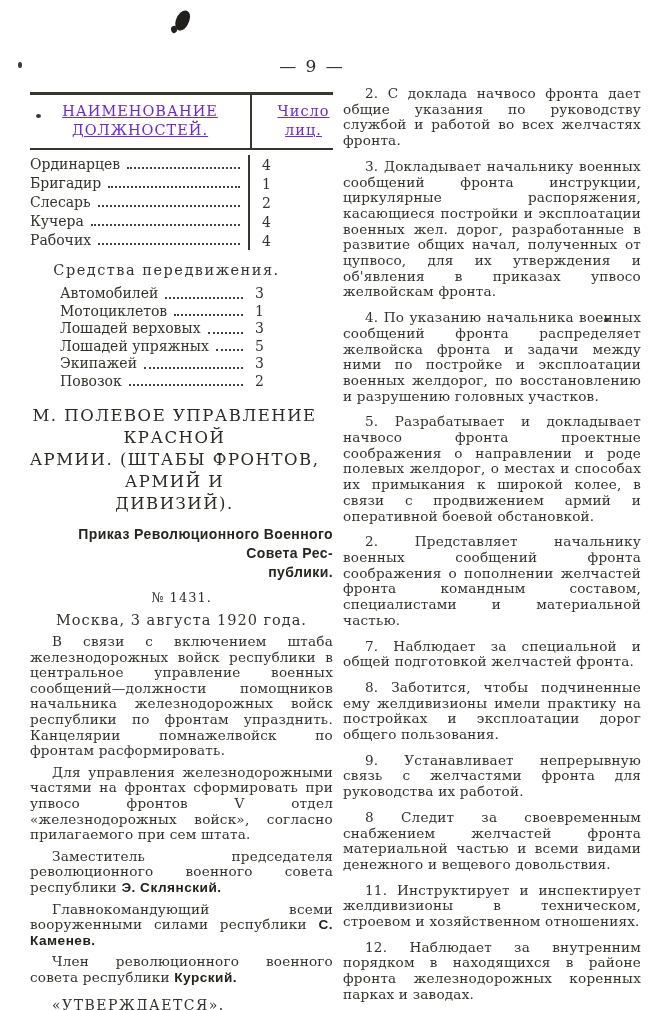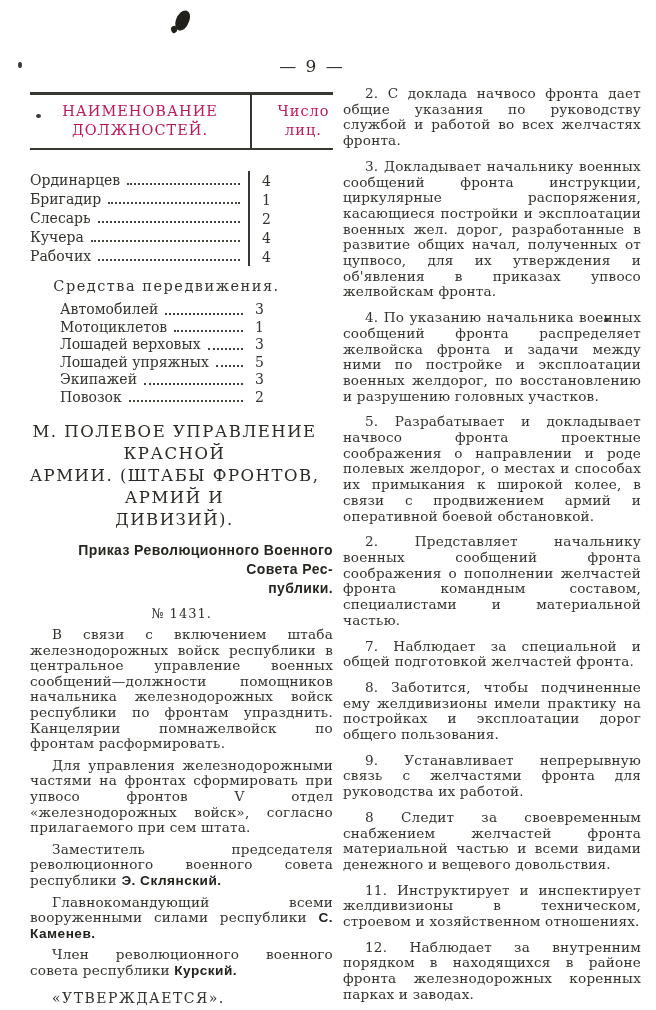--- a/index.html
+++ b/index.html
@@ -26,22 +26,22 @@
   }
   .col-left{position:absolute;left:30px;top:92px;width:303px;}
   .col-right{position:absolute;left:343px;top:86px;width:298px;}
 
   
   .stafftable{border-top:3px solid #38372f;border-bottom:0;}
   .t-head{display:flex;border-bottom:2px solid #38372f;}
   .t-head .t-c1{width:212px;border-right:2px solid #38372f;text-align:center;
     padding:7px 4px 8px 4px;}
   .t-head .t-c2{flex:1;text-align:center;padding:7px 2px 8px 2px;margin-left:22px;}
-  .t-head-txt{white-space:pre-line;font-size:14.5px;line-height:19px;letter-spacing:1px;color:#be185d;}
-  .t-body{padding-top:5px;margin-top:16px;}
+  .t-head-txt{white-space:pre-line;font-size:14.5px;line-height:19px;letter-spacing:1px;color:#6d28d9;text-decoration:underline;}
+  .t-body{padding-top:5px;}
   .t-row{display:flex;align-items:flex-end;}
   .t-row .t-c1{width:212px;border-right:2px solid #38372f;display:flex;align-items:flex-end;padding:0 6px 1px 0;}
   .t-row .t-c2{flex:1;padding-left:12px;font-size:14px;line-height:18px;}
   .lbl{font-size:14px;line-height:18px;white-space:nowrap;}
   .dots{flex:1;border-bottom:2px dotted #45443c;margin:0 2px 4px 7px;min-width:10px;}
 
   
   .transport{margin-top:12px;}
   .transport-title{text-align:center;font-size:14.5px;letter-spacing:1.5px;margin:0 30px 7px 0;}
   .tr-row{display:flex;align-items:center;padding-left:30px;}
@@ -182,20 +182,21 @@
       </div>
     </div>
 
     <div class="sec-heading">М. ПОЛЕВОЕ УПРАВЛЕНИЕ КРАСНОЙ
 АРМИИ. (ШТАБЫ ФРОНТОВ, АРМИЙ И
 ДИВИЗИЙ).</div>
 
     <div class="order-title">Приказ Революционного Военного Совета Рес-
 публики.</div>
     <div class="order-number">№ 1431.</div>
+    <div class="dateline">Москва, 3 августа 1920 года.</div>
 
     <p class="para">В связи с включением штаба железнодорожных войск республики в центральное управление военных сообщений—должности помощников начальника железнодорожных войск республики по фронтам упразднить. Канцелярии помнажелвойск по фронтам расформировать.</p>
     <p class="para">Для управления железнодорожными частями на фронтах сформировать при упвосо фронтов V отдел «железнодорожных войск», согласно прилагаемого при сем штата.</p>
 
     <p class="para"><span>Заместитель председателя революционного военного совета республики </span><span class="sig-name">Э. Склянский.</span></p>
     <p class="para"><span>Главнокомандующий всеми вооруженными силами республики </span><span class="sig-name">С. Каменев.</span></p>
     <p class="para"><span>Член революционного военного совета республики </span><span class="sig-name">Курский.</span></p>
 
     <div class="approval-title">«УТВЕРЖДАЕТСЯ».</div>
 

